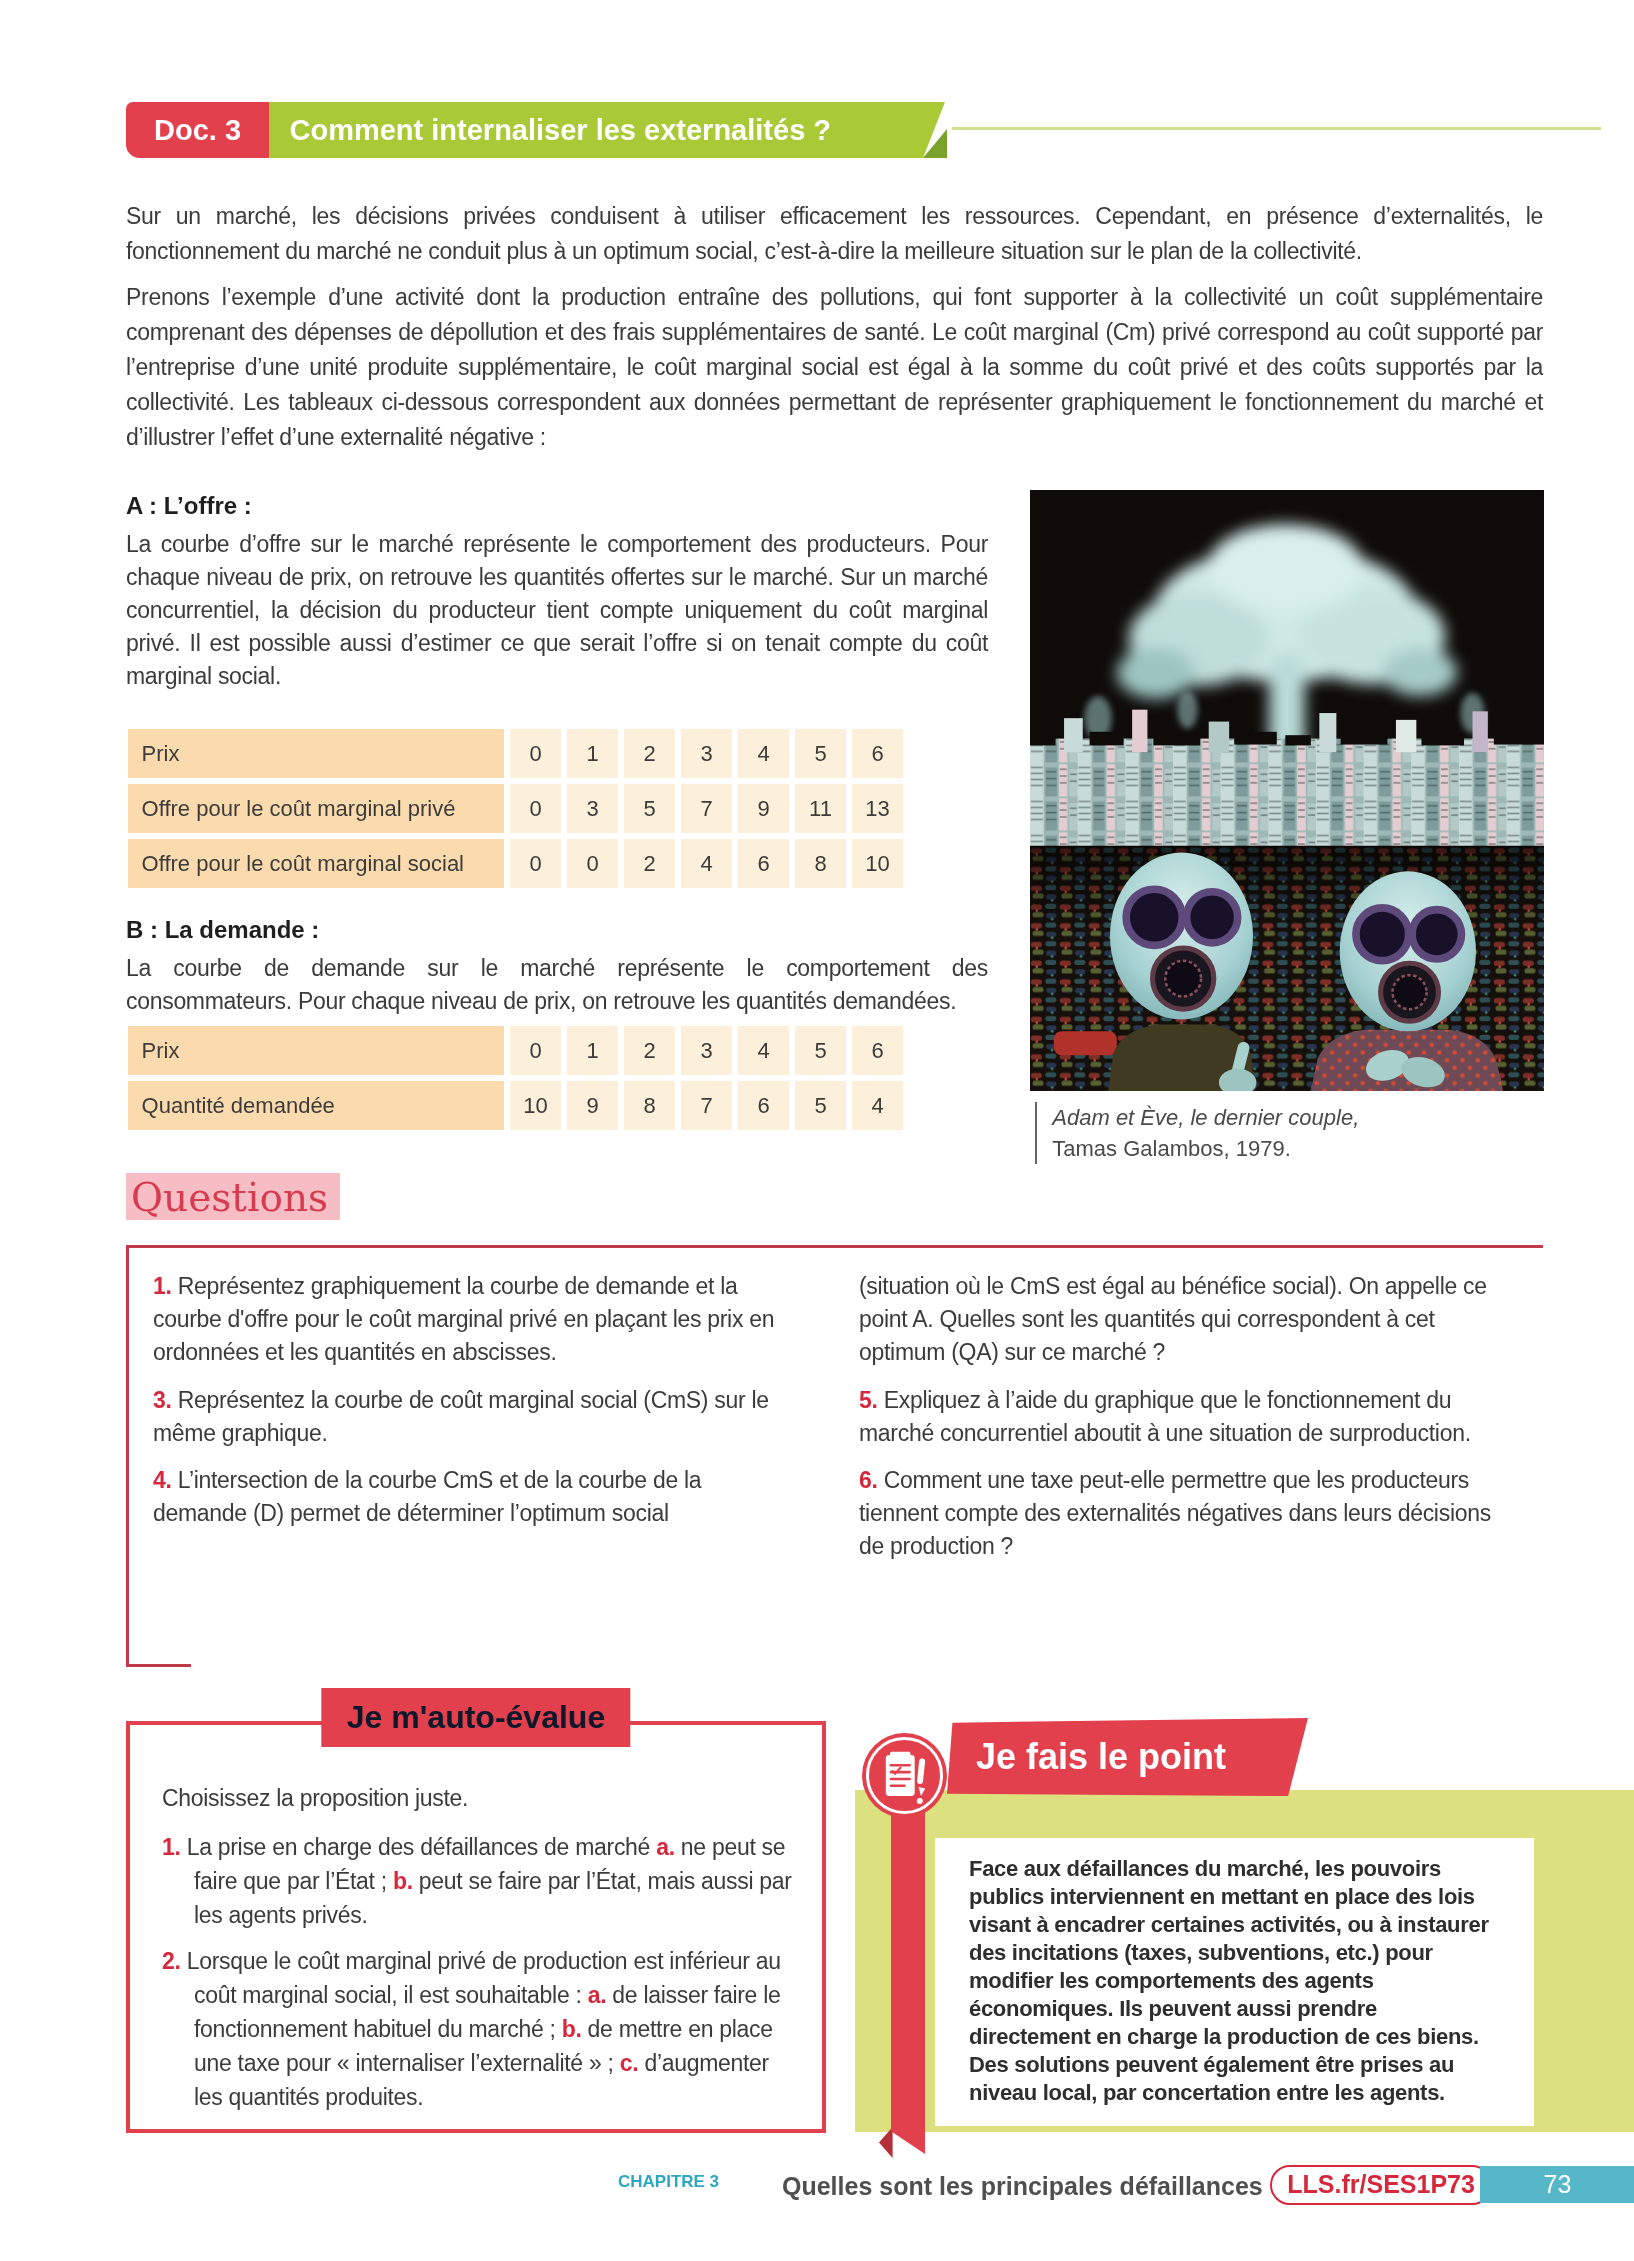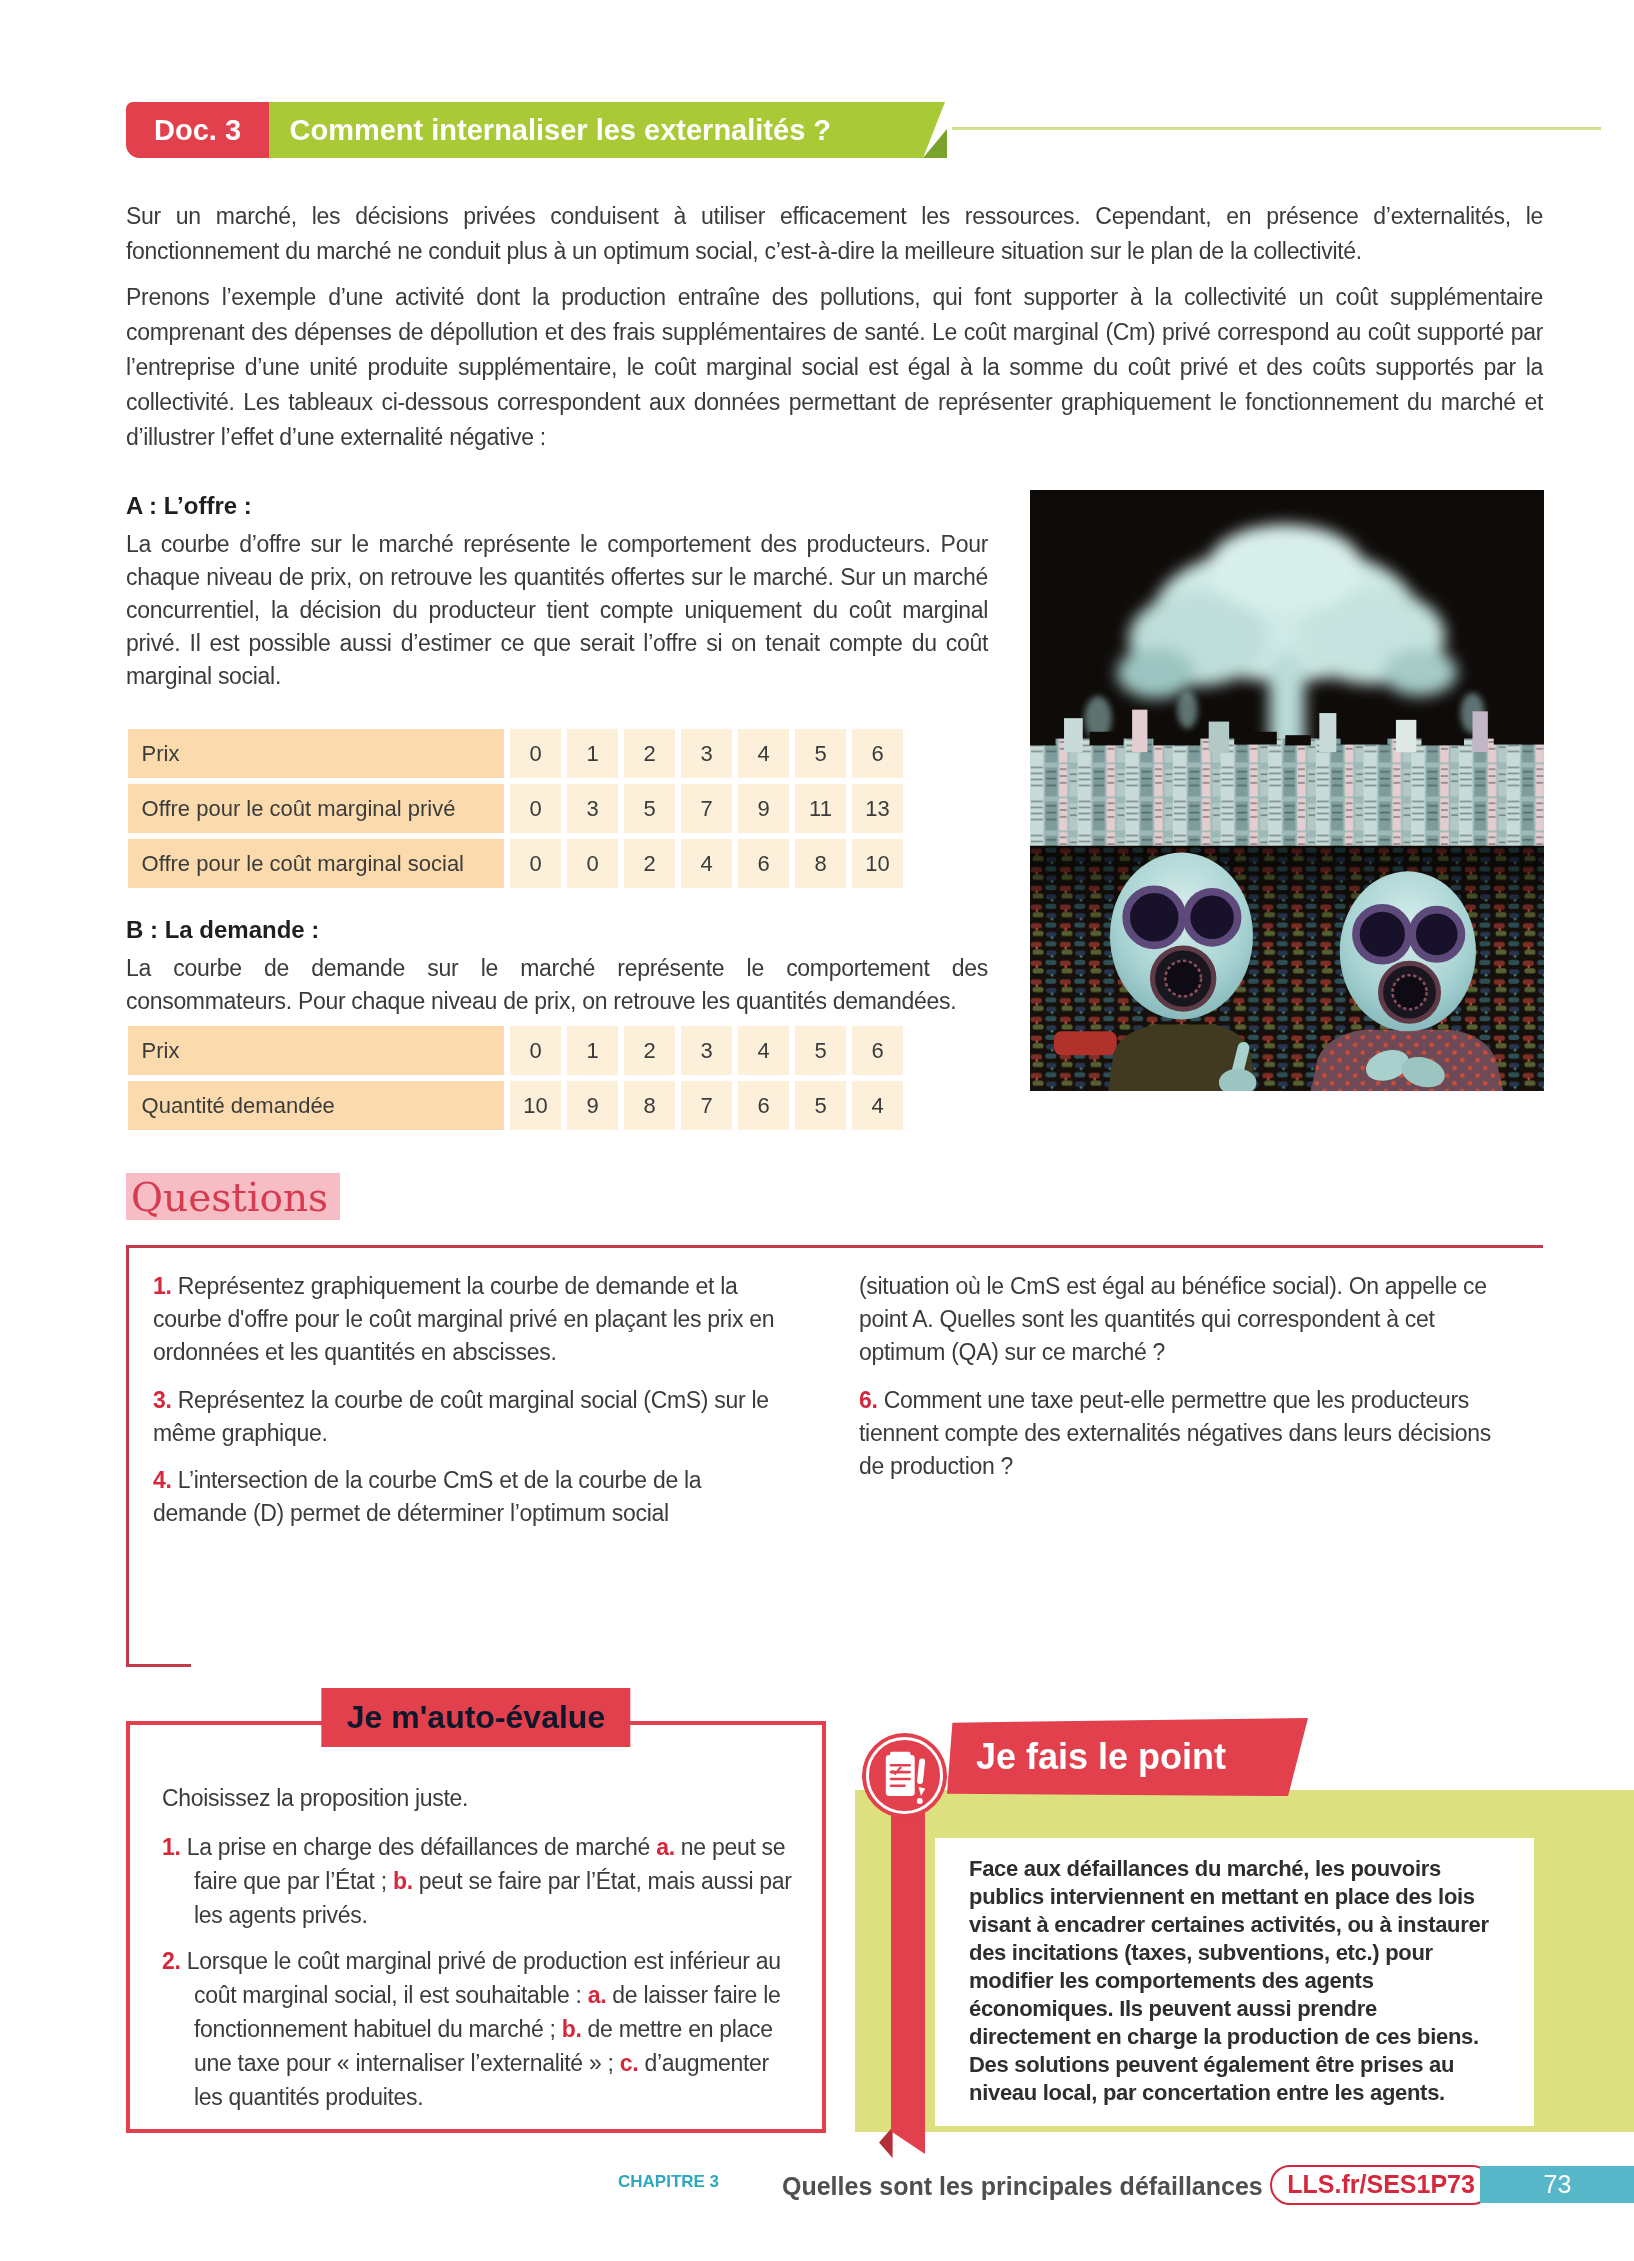--- a/index.html
+++ b/index.html
@@ -251,32 +251,37 @@
       <path d="M330 706 L338 668 Q350 640 392 634 L494 634 Q536 640 548 670 L556 706 Z" fill="url(#dots)"></path>
       <ellipse cx="444" cy="542" rx="80" ry="94" fill="url(#headGrad)"></ellipse>
       <circle cx="414" cy="522" r="31" fill="#17122a" stroke="#5e4a7a" stroke-width="9"></circle>
       <circle cx="478" cy="522" r="29" fill="#17122a" stroke="#5e4a7a" stroke-width="9"></circle>
       <circle cx="446" cy="590" r="34" fill="#1a1620" stroke="#5d3a45" stroke-width="6"></circle>
       <circle cx="446" cy="590" r="20" fill="#0e0b14" stroke="#8a505a" stroke-width="3" stroke-dasharray="4 3"></circle>
       <ellipse cx="420" cy="676" rx="26" ry="17" fill="#a8d0cd" transform="rotate(-18 420 676)"></ellipse>
       <ellipse cx="462" cy="684" rx="26" ry="17" fill="#9cc5c2" transform="rotate(16 462 684)"></ellipse>
     </svg>
   </div>
+  <div class="caption">
+    <div class="caption-title">Adam et Ève, le dernier couple,</div>
+    <div class="caption-credit">Tamas Galambos, 1979.</div>
+  </div>
 
   <div class="q-head">
     <span class="hl">Questions</span>
   </div>
   <div class="q-box">
     <div class="q-col left">
         <p class="q-item"><span class="red-label">1. </span>Représentez graphiquement la courbe de demande et la courbe d'offre pour le coût marginal privé en plaçant les prix en ordonnées et les quantités en abscisses.</p>
         <p class="q-item"><span class="red-label">3. </span>Représentez la courbe de coût marginal social (CmS) sur le même graphique.</p>
         <p class="q-item"><span class="red-label">4. </span>L’intersection de la courbe CmS et de la courbe de la demande (D) permet de déterminer l’optimum social</p>
       </div>
     <div class="q-col right">
         <p class="q-item">(situation où le CmS est égal au bénéfice social). On appelle ce point A. Quelles sont les quantités qui correspondent à cet optimum (QA) sur ce marché ?</p>
+        <p class="q-item"><span class="red-label">5. </span>Expliquez à l’aide du graphique que le fonctionnement du marché concurrentiel aboutit à une situation de surproduction.</p>
         <p class="q-item"><span class="red-label">6. </span>Comment une taxe peut-elle permettre que les producteurs tiennent compte des externalités négatives dans leurs décisions de production ?</p>
       </div>
   </div>
 
   <div class="eval-box">
     <div class="eval-banner">Je m'auto-évalue</div>
     <div class="eval-content">
       <p class="eval-intro">Choisissez la proposition juste.</p>
       <div>
           <p class="eval-item"><span class="red-label">1.</span> La prise en charge des défaillances de marché <span class="red-label">a.</span> ne peut se faire que par l’État ; <span class="red-label">b.</span> peut se faire par l’État, mais aussi par les agents privés.</p>

